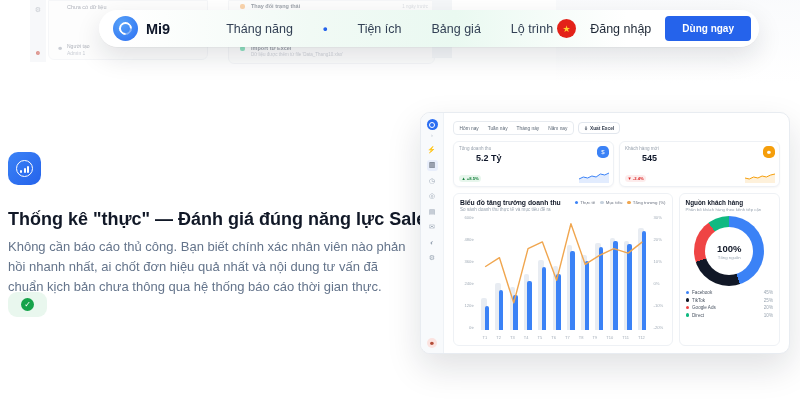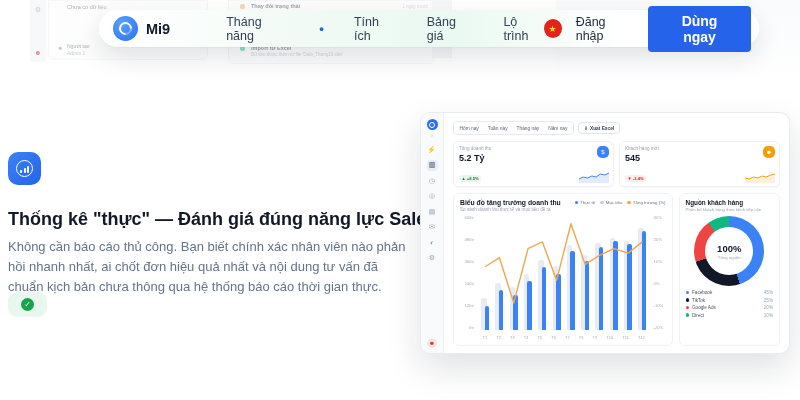--- a/index.html
+++ b/index.html
@@ -33,21 +33,21 @@
   .logo-circle{width:25px;height:25px;border-radius:50%;background:radial-gradient(circle at 35% 30%,#58a2f8,#2b6ef2);display:flex;align-items:center;justify-content:center;}
   .logo-ring{width:9px;height:9px;border:2.5px solid #fff;border-radius:50%;border-bottom-color:rgba(255,255,255,.35);transform:rotate(-45deg);}
   .logo-text{font-weight:bold;font-size:14.5px;color:#0f172a;}
   .nav-menu{display:flex;gap:30px;margin-left:56px;align-items:center;}
   .nav-item{font-size:12.5px;color:#334155;display:flex;gap:5px;align-items:center;cursor:pointer;text-decoration:none;}
   .nav-item.active{color:#2563eb;font-weight:bold;}
   .bullet{color:#2563eb;font-size:13px;line-height:1;}
   .nav-right{margin-left:auto;display:flex;align-items:center;gap:14px;}
   .flag{width:19px;height:19px;border-radius:50%;background:#e32219;display:flex;align-items:center;justify-content:center;color:#ffd02e;font-size:9px;}
   .login{font-size:12.5px;color:#1f2937;cursor:pointer;}
-  .cta{background:#2563eb;color:#fff;font-size:14px;font-weight:bold;padding:7px 17px;border-radius:4px;border:none;cursor:pointer;}
+  .cta{background:#2563eb;color:#fff;font-size:10px;font-weight:bold;padding:7px 17px;border-radius:4px;border:none;cursor:pointer;}
   
   .hero-icon{position:absolute;left:8px;top:152px;width:33px;height:33px;border-radius:10px;background:linear-gradient(135deg,#3b82f6,#2563eb);display:flex;align-items:center;justify-content:center;z-index:2;}
   .hero-ring{width:17px;height:17px;border:1.8px solid #fff;border-radius:50%;display:flex;align-items:flex-end;justify-content:center;gap:1.5px;padding-bottom:3px;box-sizing:border-box;}
   .hbar{width:2px;background:#fff;border-radius:1px;}
   .hb1{height:3.5px}.hb2{height:5.5px}.hb3{height:7.5px}
   .hero-title{position:absolute;left:8px;top:194px;font-size:18px;font-weight:bold;color:#111827;white-space:nowrap;z-index:2;}
   .hero-body{position:absolute;left:8px;top:224px;width:398px;font-size:13px;line-height:1.52;color:#64748b;z-index:2;}
   .hero-badge{position:absolute;left:8px;top:292px;display:inline-flex;align-items:center;gap:7px;background:#e9f7ee;border-radius:9px;padding:6px 13px;z-index:2;}
   .badge-check{width:13px;height:13px;border-radius:50%;background:#16a34a;color:#fff;font-size:8px;display:flex;align-items:center;justify-content:center;}
   .badge-text{font-size:12.5px;font-weight:bold;color:#15803d;}
@@ -65,21 +65,21 @@
   .dash-head{display:flex;justify-content:space-between;align-items:flex-start;}
   .dash-title{font-size:9px;font-weight:bold;color:#2563eb;}
   .dash-sub{font-size:5.2px;color:#9aa5b1;margin-top:2px;}
   .dash-head-right{display:flex;gap:4px;align-items:center;}
   .filter-group{display:flex;background:#fff;border:1px solid #e7ebf0;border-radius:4px;padding:1.5px;gap:1px;}
   .filter-btn{font-size:4.8px;color:#5b6775;padding:2px 4px;border:none;background:transparent;border-radius:3px;cursor:pointer;font-family:inherit;}
   .export-btn{display:flex;align-items:center;gap:2px;font-size:4.8px;font-weight:bold;color:#374151;border:1px solid #e2e7ee;background:#fff;border-radius:4px;padding:2.5px 5px;cursor:pointer;font-family:inherit;}
   .stats-row{display:flex;gap:5px;margin-top:6px;}
   .stat-card{flex:1;border:1px solid #eef1f5;border-radius:6px;padding:4px 5px;position:relative;box-shadow:0 1px 2px rgba(15,23,42,.04);min-width:0;height:36px;background:#fff;}
   .stat-label{font-size:4.6px;color:#98a2ae;white-space:nowrap;overflow:hidden;}
-  .stat-value{font-size:9px;font-weight:bold;color:#0f172a;margin-top:1.5px;}
+  .stat-value{font-size:9px;font-weight:bold;color:#0f172a;margin-top:1.5px;margin-left:17px;}
   .stat-delta{position:absolute;left:5px;bottom:4px;font-size:4.2px;font-weight:bold;border-radius:4px;padding:1px 2.5px;}
   .up{background:#e7f6ec;color:#15803d;}
   .down{background:#fdecec;color:#dc2626;}
   .stat-ic{position:absolute;top:4px;right:4px;width:12px;height:12px;border-radius:40%;color:#fff;font-size:6px;display:flex;align-items:center;justify-content:center;}
   .stat-spark{position:absolute;right:4px;bottom:3px;}
   .panels{display:flex;gap:6px;margin-top:6px;flex:1;min-height:0;}
   .chart-panel{flex:2.35;border:1px solid #eef1f5;border-radius:6px;padding:5px 6px;display:flex;flex-direction:column;min-width:0;background:#fff;}
   .cp-head{display:flex;justify-content:space-between;align-items:flex-start;}
   .cp-title{font-size:6.8px;font-weight:bold;color:#111827;}
   .cp-sub{font-size:4.6px;color:#9aa5b1;margin-top:1px;}
@@ -142,21 +142,21 @@
     <span class="logo-text">Mi9</span>
   </div>
   <div class="nav-menu" id="nav-menu">
       <a class="nav-item">
         <span>Tháng năng</span>
       </a>
       <a class="nav-item active">
         <span class="bullet">•</span>
       </a>
       <a class="nav-item">
-        <span>Tính ích</span>
+        <span>Tiện ích</span>
       </a>
       <a class="nav-item">
         <span>Bảng giá</span>
       </a>
       <a class="nav-item">
         <span>Lộ trình</span>
       </a>
     </div>
   <div class="nav-right">
     <span class="flag">

